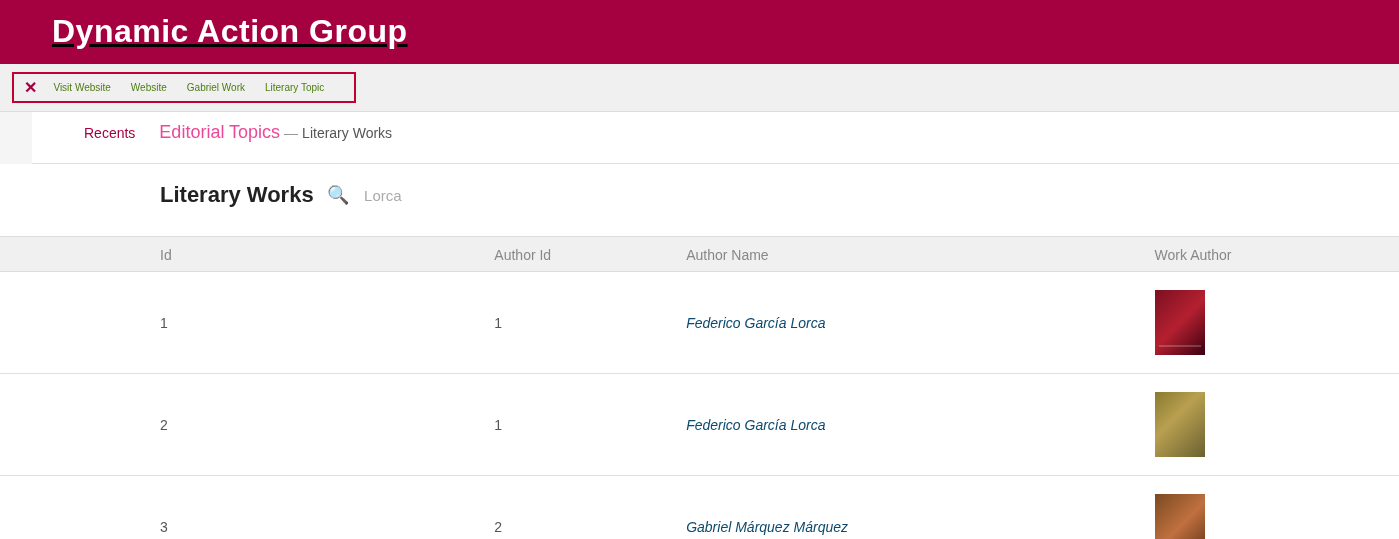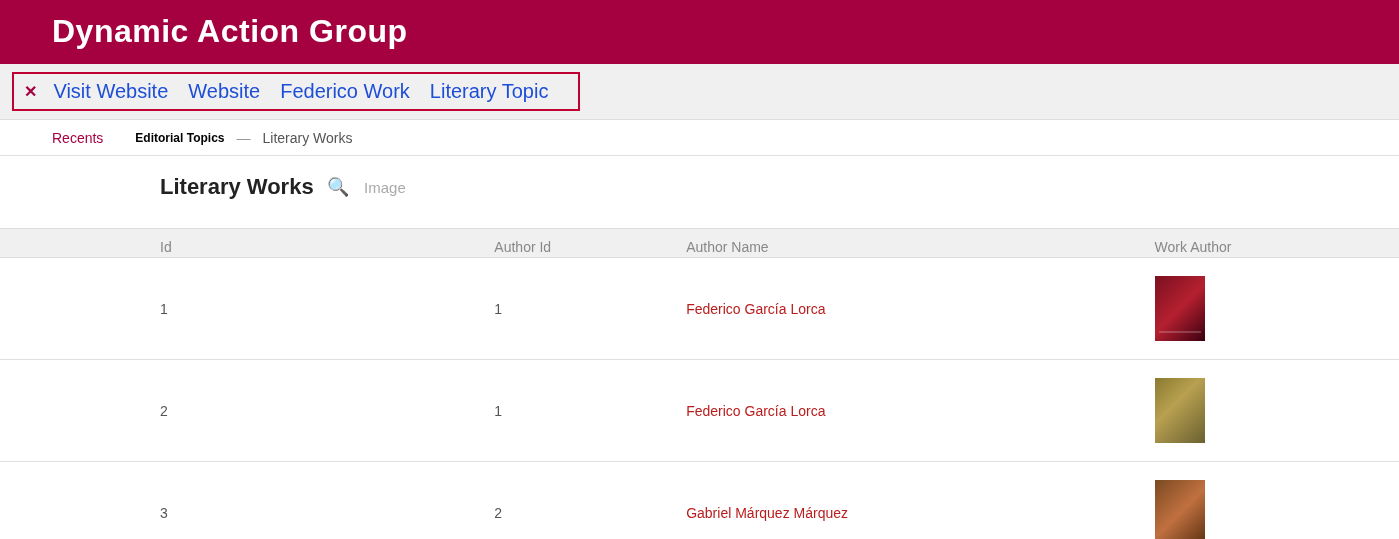--- a/index.html
+++ b/index.html
@@ -5,20 +5,21 @@
     * { margin: 0; padding: 0; box-sizing: border-box; }
     body { font-family: Arial, sans-serif; background: #f5f5f5; width: 1399px; min-height: 539px; overflow-x: hidden; }
 
     
     .header {
       background: #a50040;
       padding: 12px 20px 14px 52px;
       min-height: 64px;
       display: flex;
       align-items: center;
+      text-decoration: underline;
     }
     .header-title {
       color: #fff;
       font-size: 32px;
       font-weight: bold;
       letter-spacing: 0.5px;
     }
 
     
     .toolbar {
@@ -37,47 +38,47 @@
       gap: 0;
     }
     .toolbar-close {
       color: #a50040;
       font-size: 16px;
       font-weight: bold;
       cursor: pointer;
       margin-right: 16px;
     }
     .toolbar-item {
-      color: #1d4ed8;
-      font-size: 20px;
+      color: #4d7c0f;
+      font-size: 10px;
       cursor: pointer;
       padding: 2px 20px 2px 0;
       text-decoration: none;
     }
 
     
     .breadcrumb-bar {
       background: #fff;
-      padding: 10px 0 9px 52px;
+      padding: 10px 0 20px 52px;
       border-bottom: 1px solid #e0e0e0;
       display: flex;
       align-items: center;
-      gap: 8px;
+      gap: 0;
+      margin-left: 32px;
     }
     .breadcrumb-recents {
       color: #a50040;
       font-size: 14px;
       cursor: pointer;
       margin-right: 24px;
     }
     .breadcrumb-editorial {
-      color: #000000;
-      font-size: 12px;
-      cursor: pointer;
-      font-weight: bold;
+      color: #ec4899;
+      font-size: 18px;
+      cursor: pointer;
     }
     .breadcrumb-sep {
       color: #999;
       font-size: 14px;
       margin: 0 4px;
     }
     .breadcrumb-literary {
       color: #555;
       font-size: 14px;
       cursor: pointer;
@@ -124,21 +125,21 @@
     .data-table thead tr {
       background: #f0f0f0;
       border-top: 1px solid #ddd;
       border-bottom: 1px solid #ddd;
     }
     .data-table thead th {
       text-align: left;
       font-size: 14px;
       font-weight: normal;
       color: #888;
-      padding: 10px 16px 2px 0;
+      padding: 10px 16px 8px 0;
     }
     .data-table thead th:first-child {
       padding-left: 160px;
     }
     .data-table tbody tr {
       border-bottom: 1px solid #e0e0e0;
       background: #fff;
     }
     .data-table tbody tr:nth-child(odd) {
       background: #fff;
@@ -146,23 +147,24 @@
     .data-table tbody td {
       padding: 18px 16px 18px 0;
       font-size: 14px;
       color: #555;
       vertical-align: middle;
     }
     .data-table tbody td:first-child {
       padding-left: 160px;
     }
     .author-link {
-      color: #b91c1c;
+      color: #0c4a6e;
       cursor: pointer;
       text-decoration: none;
+      font-style: italic;
     }
     .img-placeholder {
       width: 50px;
       height: 65px;
       display: flex;
       align-items: center;
       justify-content: center;
       font-size: 10px;
       color: #aaa;
       overflow: hidden;
@@ -197,38 +199,38 @@
 
 <div class="header">
   <span class="header-title">Dynamic Action Group</span>
 </div>
 
 <div class="toolbar">
   <div class="toolbar-inner">
     <span class="toolbar-close">✕</span>
     <a class="toolbar-item">Visit Website</a>
     <a class="toolbar-item">Website</a>
-    <a class="toolbar-item">Federico Work</a>
+    <a class="toolbar-item">Gabriel Work</a>
     <a class="toolbar-item">Literary Topic</a>
   </div>
 </div>
 
 <div class="breadcrumb-bar">
   <span class="breadcrumb-recents">Recents</span>
   <span class="breadcrumb-editorial">Editorial Topics</span>
   <span class="breadcrumb-sep">—</span>
   <span class="breadcrumb-literary">Literary Works</span>
 </div>
 
 <div class="main">
 
   <div class="section-header">
     <span class="section-title">Literary Works</span>
     <span class="search-icon">🔍</span>
-    <span class="search-name-label">Image</span>
+    <span class="search-name-label">Lorca</span>
   </div>
 
   <div class="table-container">
     <table class="data-table">
       <thead>
         <tr>
           <th>Id</th>
           <th>Author Id</th>
           <th>Author Name</th>
           <th>Work Author</th>

